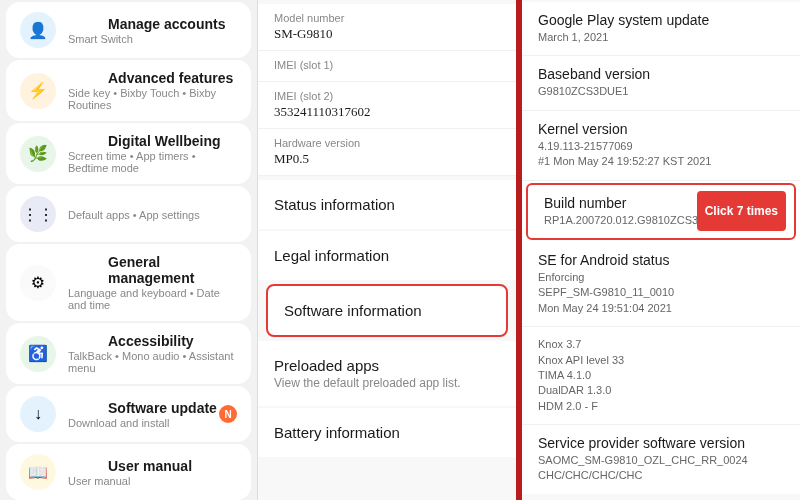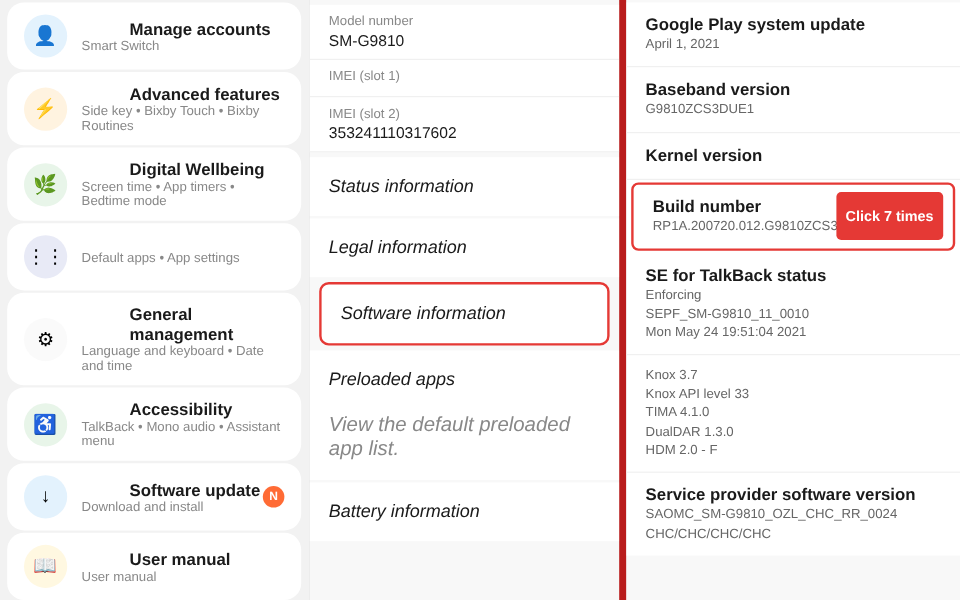--- a/index.html
+++ b/index.html
@@ -93,43 +93,43 @@
     }
     .info-row .info-label {
       font-size: 11px;
       color: #888;
       margin-bottom: 2px;
     }
     .info-row .info-value {
       font-size: 13px;
       color: #1a1a1a;
       font-weight: 500;
+      font-family: Liberation Serif, serif;
     }
 
     .mid-menu-item {
       padding: 16px 16px;
       background: white;
       margin: 2px 0;
       cursor: pointer;
       font-size: 15px;
       font-weight: 500;
       color: #1a1a1a;
       border-radius: 0;
-      font-style: italic;
     }
     .mid-menu-item.highlighted {
       border: 2px solid #e53935;
       border-radius: 8px;
       margin: 4px 8px;
     }
     .mid-menu-item .mid-item-subtitle {
-      font-size: 17px;
+      font-size: 12px;
       color: #888;
       font-weight: 400;
-      margin-top: 19px;
+      margin-top: 2px;
     }
 
     
     .right-panel {
       flex: 1;
       background: #f8f8f8;
       overflow-y: auto;
     }
     .right-panel::-webkit-scrollbar { width: 0; }
 
@@ -138,21 +138,21 @@
       margin: 2px 0;
       padding: 0;
     }
     .right-item {
       padding: 10px 16px;
       border-bottom: 1px solid #f0f0f0;
     }
     .right-item:last-child { border-bottom: none; }
     .right-item .r-title {
       font-size: 14px;
-      font-weight: 700;
+      font-weight: 400;
       color: #1a1a1a;
       margin-bottom: 2px;
     }
     .right-item .r-subtitle {
       font-size: 11px;
       color: #666;
       line-height: 1.4;
     }
     .right-item.build-highlighted {
       border: 2px solid #e53935;
@@ -246,20 +246,24 @@
         <div class="info-label">Model number</div>
         <div class="info-value">SM-G9810</div>
       </div>
       <div class="info-row">
         <div class="info-label">IMEI (slot 1)</div>
       </div>
       <div class="info-row">
         <div class="info-label">IMEI (slot 2)</div>
         <div class="info-value">353241110317602</div>
       </div>
+      <div class="info-row">
+        <div class="info-label">Hardware version</div>
+        <div class="info-value">MP0.5</div>
+      </div>
     </div>
     <div class="mid-menu-item">
       <div>Status information</div>
     </div>
     <div class="mid-menu-item">
       <div>Legal information</div>
     </div>
     <div class="mid-menu-item highlighted">
       <div>Software information</div>
     </div>
@@ -269,36 +273,38 @@
     </div>
     <div class="mid-menu-item">
       <div>Battery information</div>
     </div>
   </div>
 
 <div class="right-panel">
   <div class="right-section">
       <div class="right-item">
         <div class="r-title">Google Play system update</div>
-        <div class="r-subtitle" style="white-space: pre-line;">April 1, 2021</div>
+        <div class="r-subtitle" style="white-space: pre-line;">March 1, 2021</div>
       </div>
       <div class="right-item">
         <div class="r-title">Baseband version</div>
         <div class="r-subtitle" style="white-space: pre-line;">G9810ZCS3DUE1</div>
       </div>
       <div class="right-item">
         <div class="r-title">Kernel version</div>
+        <div class="r-subtitle" style="white-space: pre-line;">4.19.113-21577069
+#1 Mon May 24 19:52:27 KST 2021</div>
       </div>
       <div class="right-item build-highlighted">
         <div class="r-title">Build number</div>
         <div class="r-subtitle" style="white-space: pre-line;">RP1A.200720.012.G9810ZCS3DUE1</div>
         <div class="click-badge">Click 7 times</div>
       </div>
       <div class="right-item">
-        <div class="r-title">SE for TalkBack status</div>
+        <div class="r-title">SE for Android status</div>
         <div class="r-subtitle" style="white-space: pre-line;">Enforcing
 SEPF_SM-G9810_11_0010
 Mon May 24 19:51:04 2021</div>
       </div>
       <div class="right-item">
         <div class="r-subtitle" style="white-space: pre-line;">Knox 3.7
 Knox API level 33
 TIMA 4.1.0
 DualDAR 1.3.0
 HDM 2.0 - F</div>

